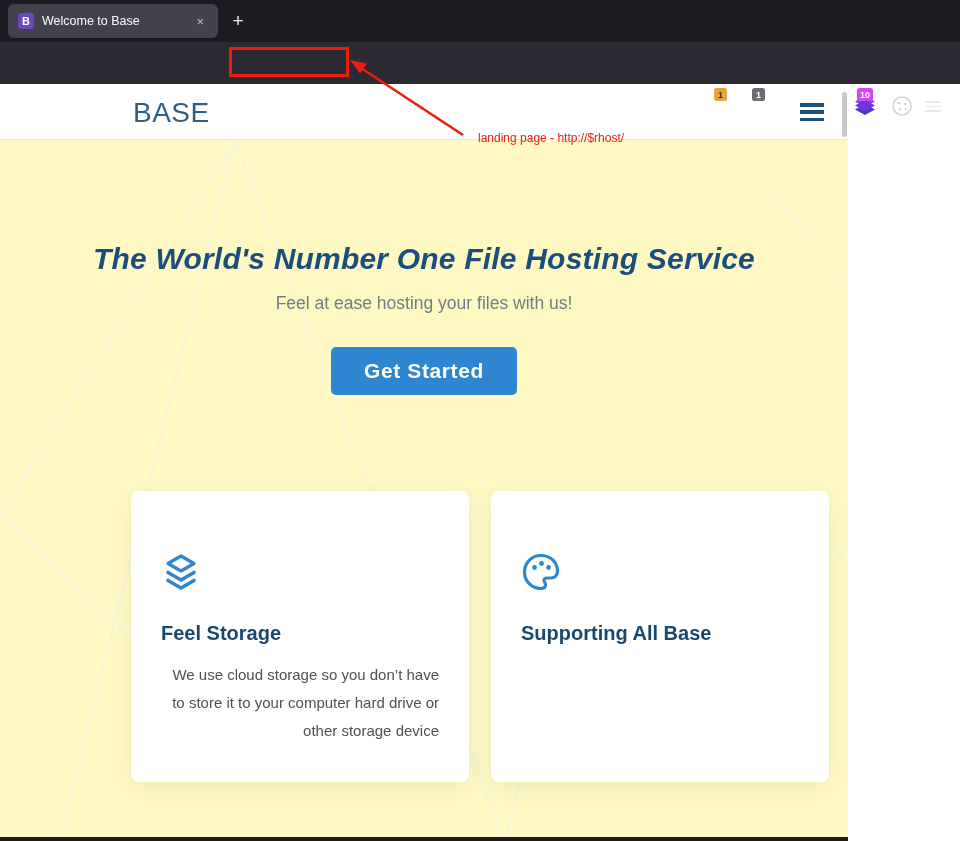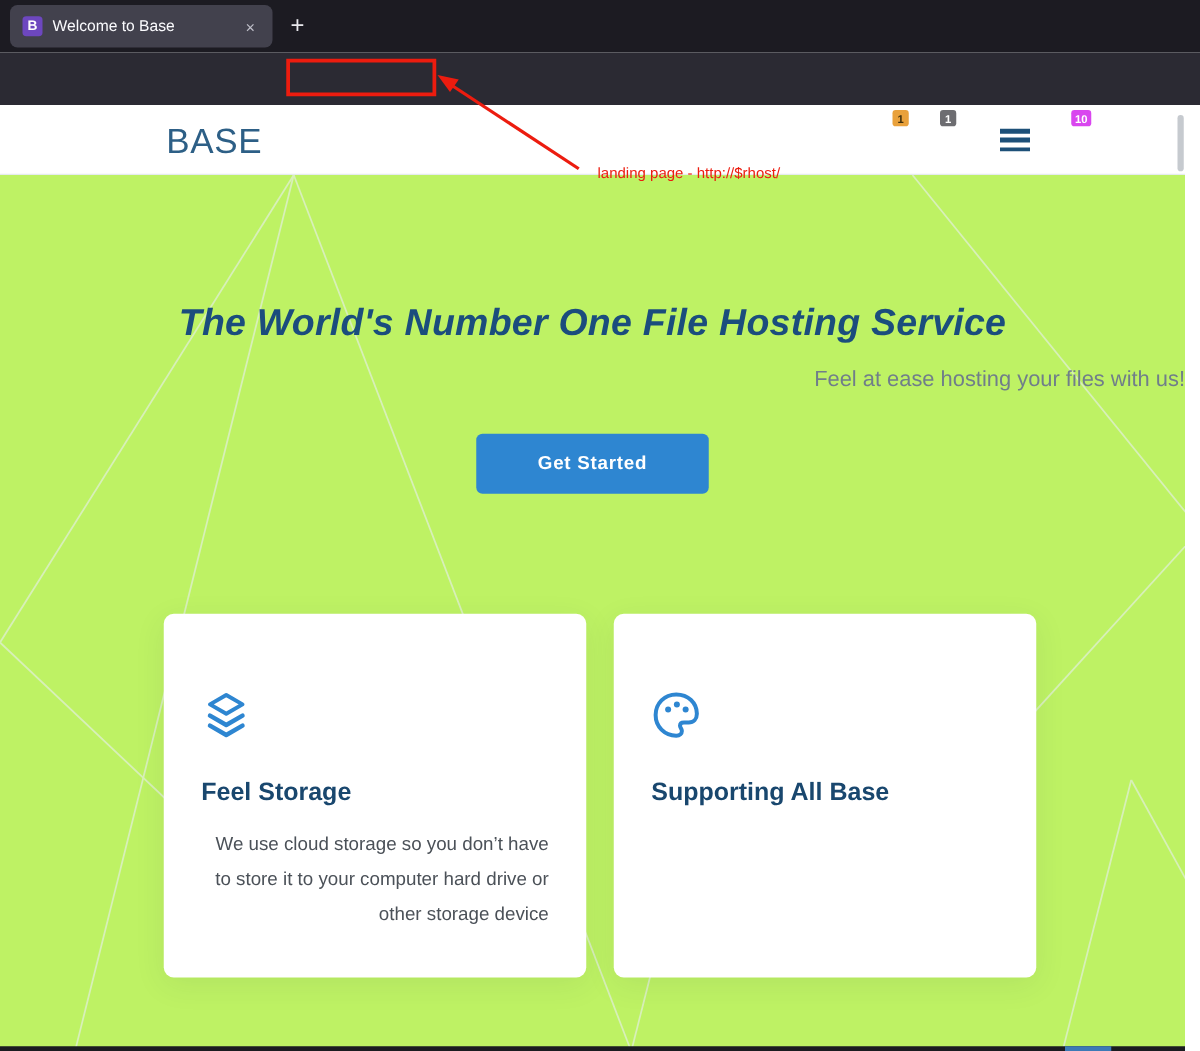--- a/index.html
+++ b/index.html
@@ -48,41 +48,41 @@
     position:absolute; left:229px; top:47px; width:120px; height:30px;
     border:3px solid #ec1c0f; z-index:40; pointer-events:none;
   }
   .anno-svg { position:absolute; left:0; top:0; z-index:40; pointer-events:none; }
   .anno-label {
     position:absolute; left:478px; top:131px; z-index:40;
     color:#ec1c0f; font-size:12px; white-space:nowrap;
   }
 
   
-  .page { position:absolute; top:84px; left:0; width:948px; height:757px; background:#bef264; overflow:hidden; }
+  .page { position:absolute; top:84px; left:0; width:848px; height:757px; background:#fef9c3; overflow:hidden; }
   .bg-pattern { position:absolute; left:0; top:0; z-index:0; }
   .site-header {
     position:absolute; top:0; left:0; width:960px; height:56px; background:#fff;
     border-bottom:1px solid #e6ebef; z-index:2;
   }
   .logo {
     position:absolute; left:133px; top:13px; font-size:28px; font-weight:500;
     color:#2d5f86; letter-spacing:.5px;
   }
   .menu-toggle { position:absolute; right:134px; top:19px; width:26px; cursor:pointer; }
   .menu-toggle span { display:block; width:24px; height:3.5px; background:#1d5078; margin:0 0 3.8px 0; }
 
   .hero { position:relative; z-index:1; text-align:center; }
   .hero h1 {
     margin-top:158px; font-size:30px; font-weight:bold; color:#1b4d7d; letter-spacing:.2px;font-style:italic;
   }
-  .hero .sub { margin-top:17px; font-size:17.5px; color:#707e8a;text-align:right; }
+  .hero .sub { margin-top:17px; font-size:17.5px; color:#707e8a; }
   .cta {
     display:inline-block; margin-top:33px; width:186px; height:48px; line-height:48px;
-    background:#2e86d1; color:#fff; font-size:15px; font-weight:bold; letter-spacing:.6px;
+    background:#2e86d1; color:#fff; font-size:21px; font-weight:bold; letter-spacing:.6px;
     border:none; border-radius:5px; text-align:center;
   }
 
   .cards { position:absolute; top:407px; left:0; width:960px; z-index:1; }
   .card {
     position:absolute; top:0; width:338px; height:291px; background:#fff;
     border-radius:8px; box-shadow:0 6px 25px rgba(40,60,80,.08); padding:61px 30px 0 30px;
   }
   .card-1 { left:131px; }
   .card-2 { left:491px; }

